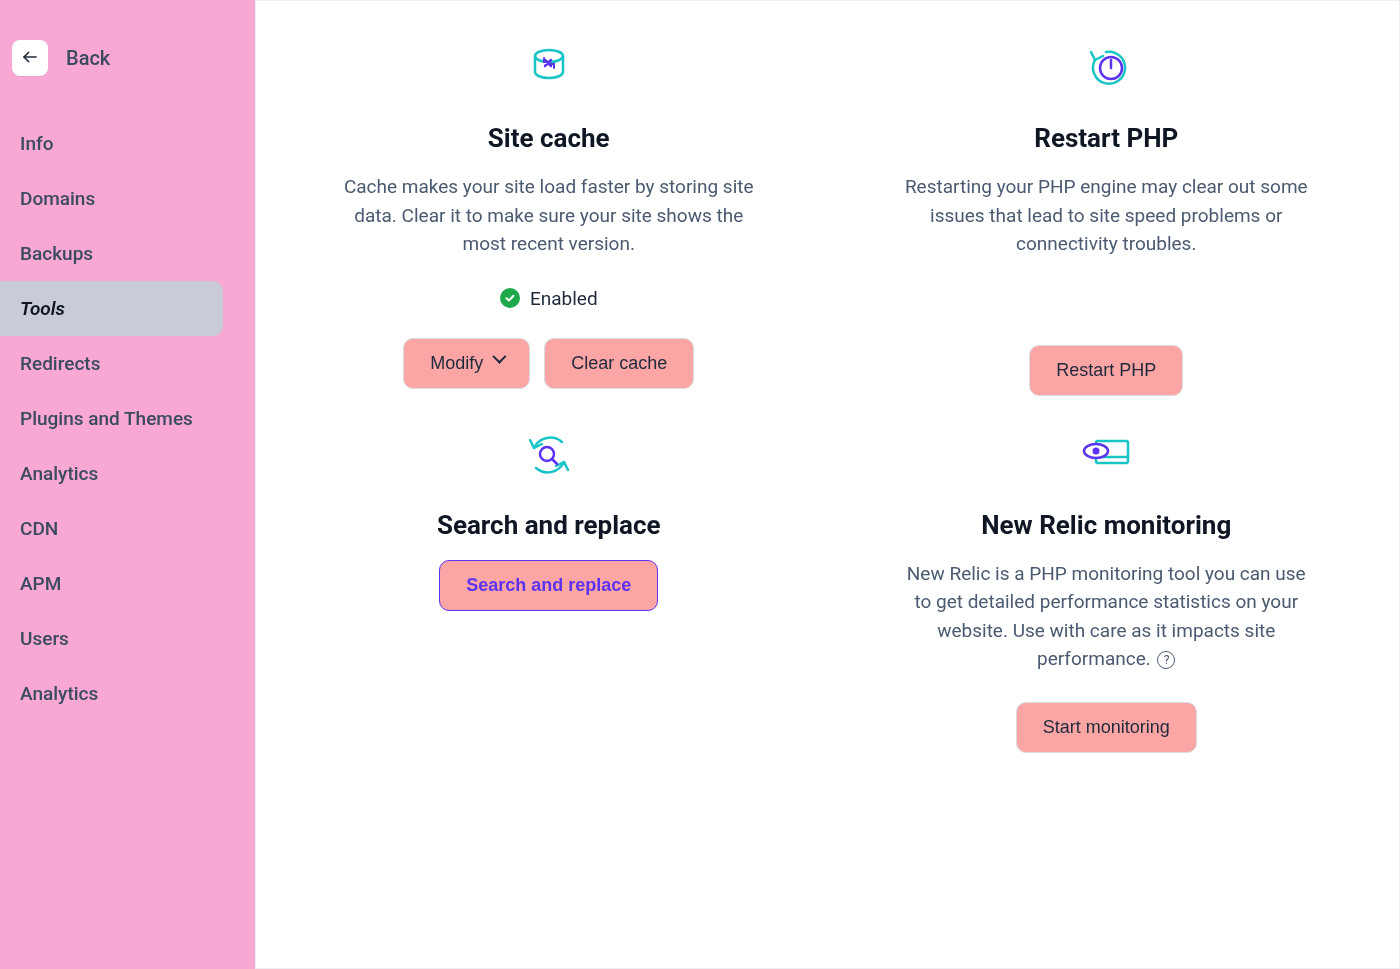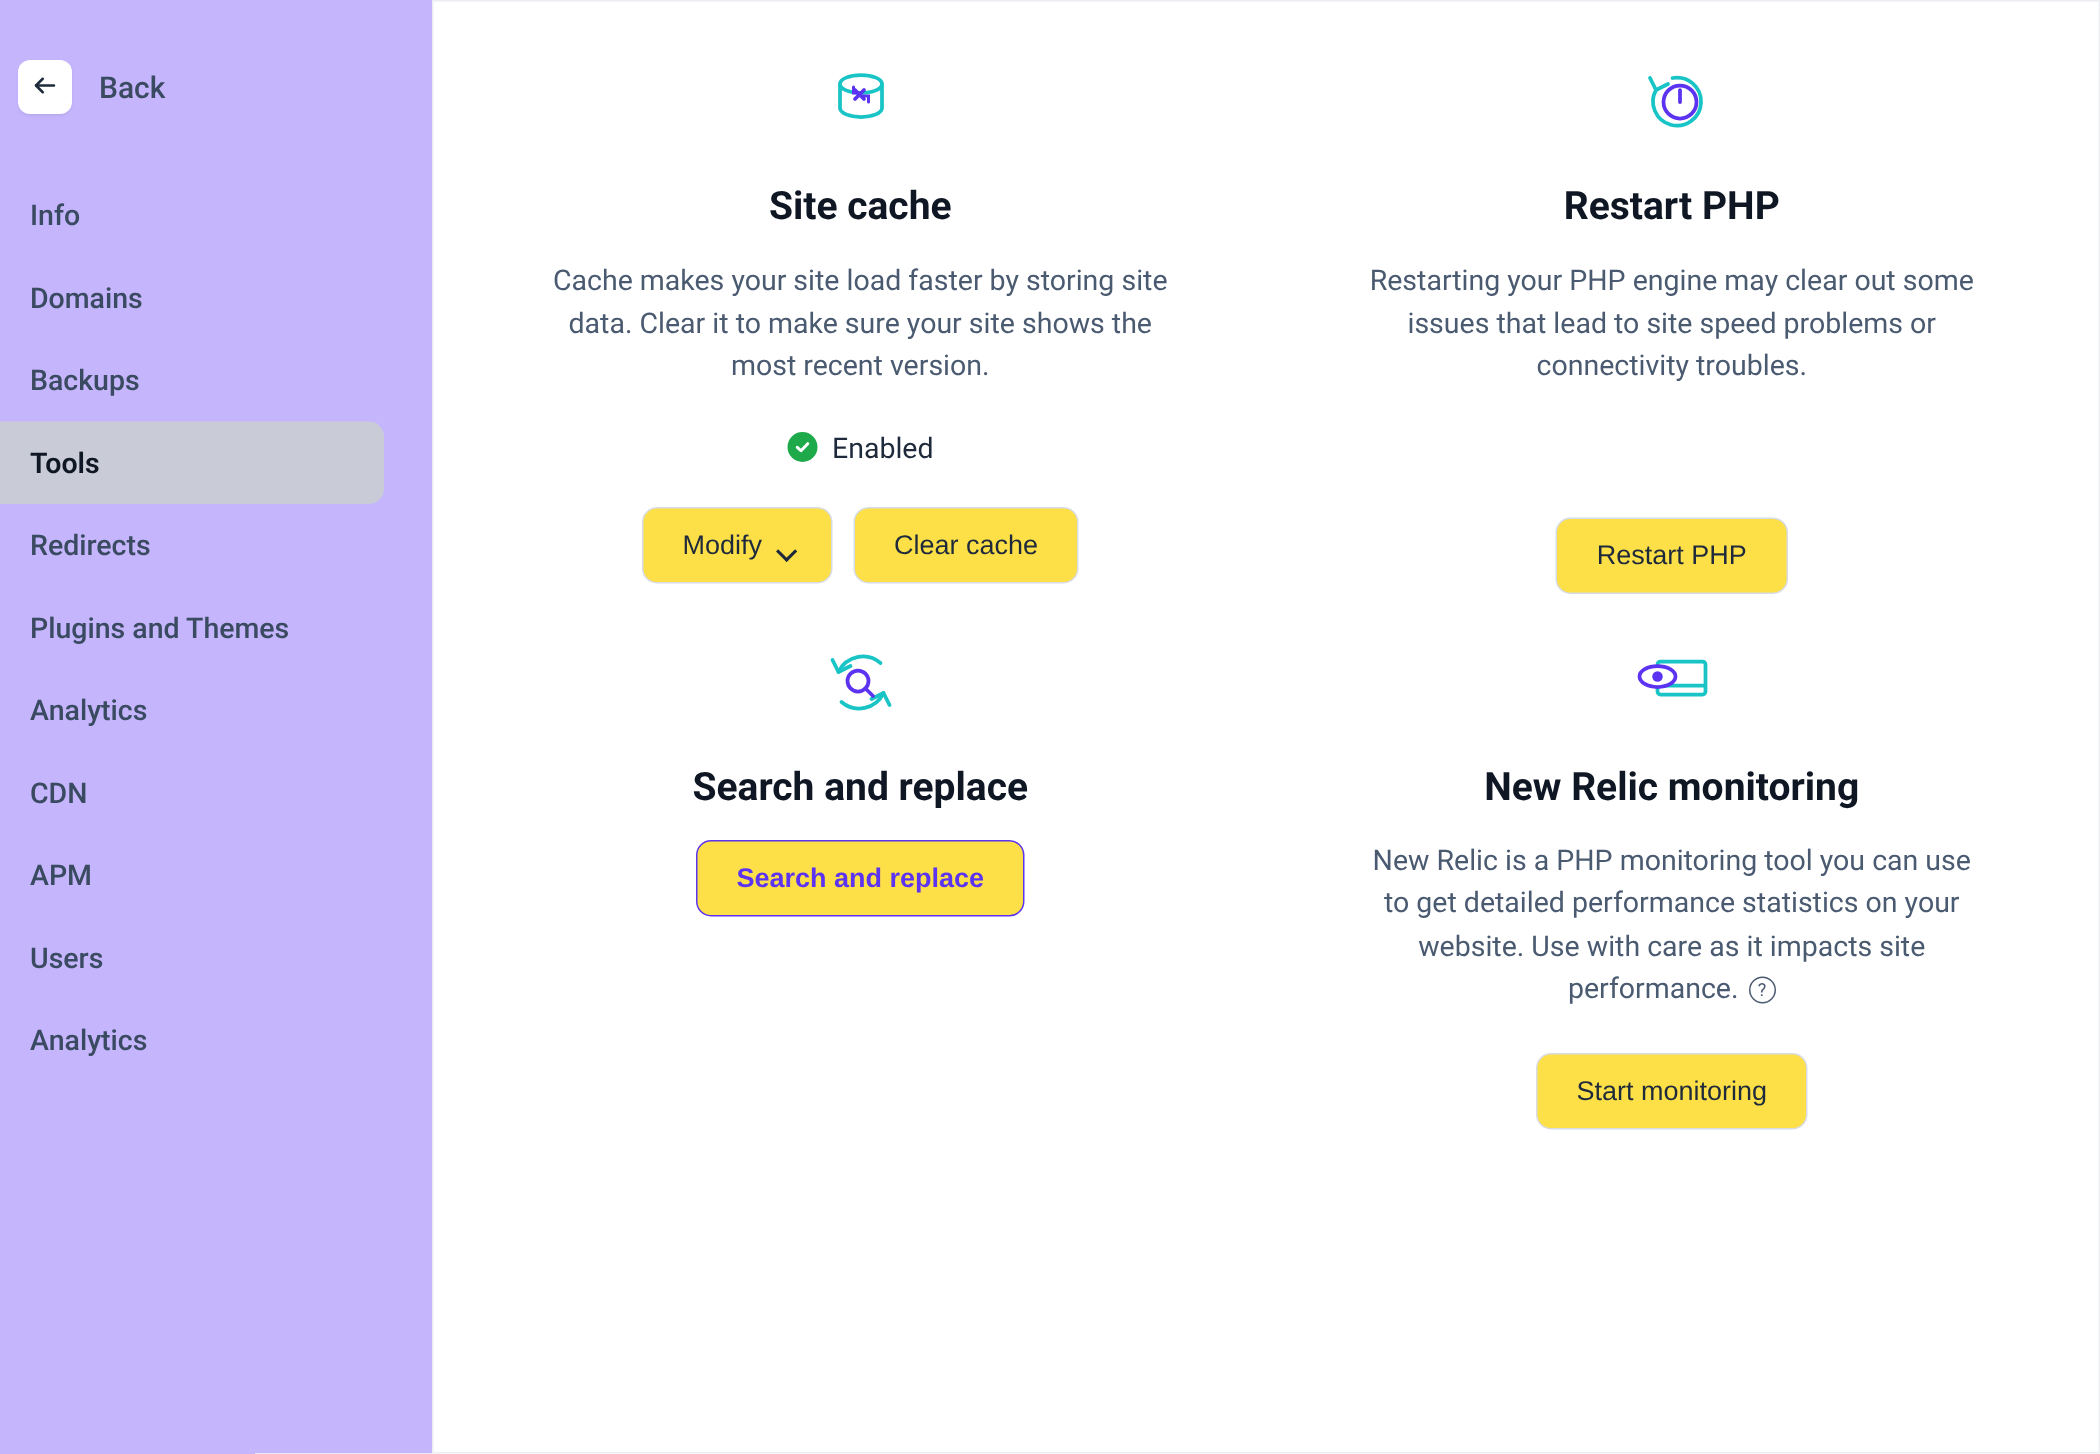--- a/index.html
+++ b/index.html
@@ -6,22 +6,22 @@
   body {
     font-family: -apple-system, BlinkMacSystemFont, "Segoe UI", Roboto, Helvetica, Arial, sans-serif;
     background: #f1f2f6;
     color: #1e2a3b;
     width: 1400px;
     height: 969px;
     overflow: hidden;
   }
   .layout { display: flex; height: 100%; }
   .sidebar {
-    width: 288px;
-    background: #c4b5fd;
+    width: 255px;
+    background: #f9a8d4;
     padding: 0;
     flex-shrink: 0;
   }
   .back-row {
     display: flex;
     align-items: center;
     gap: 18px;
     padding: 40px 20px 40px 12px;
   }
   .back-btn {
@@ -47,20 +47,21 @@
     color: #3a4a61;
     cursor: pointer;
     font-weight: 500;
     border-radius: 0 10px 10px 0;
     margin-right: 32px;
   }
   .nav-item.active {
     background: #c9ccd6;
     color: #0f1724;
     font-weight: 600;
+    font-style: italic;
   }
   .content {
     flex: 1;
     background: #fff;
     border: 1px solid #eceef3;
     border-top-left-radius: 0;
     padding: 40px 30px 0 30px;
     overflow: hidden;
   }
   .grid {
@@ -111,29 +112,29 @@
     align-items: center;
     justify-content: center;
   }
   .btn-row {
     display: flex;
     gap: 14px;
     justify-content: center;
   }
   .btn {
     border: 1px solid #d7dbe3;
-    background: #fde047;
+    background: #fca5a5;
     border-radius: 10px;
     padding: 14px 26px;
     font-size: 18px;
     font-weight: 500;
     color: #1e2a3b;
     cursor: pointer;
     display: inline-flex;
-    align-items: flex-end;
+    align-items: flex-start;
     gap: 10px;
   }
   .btn.primary-outline {
     border: 1.5px solid #5b33f1;
     color: #5b33f1;
     font-weight: 600;
   }
   .chevron-down {
     display: inline-block;
     width: 10px; height: 10px;

